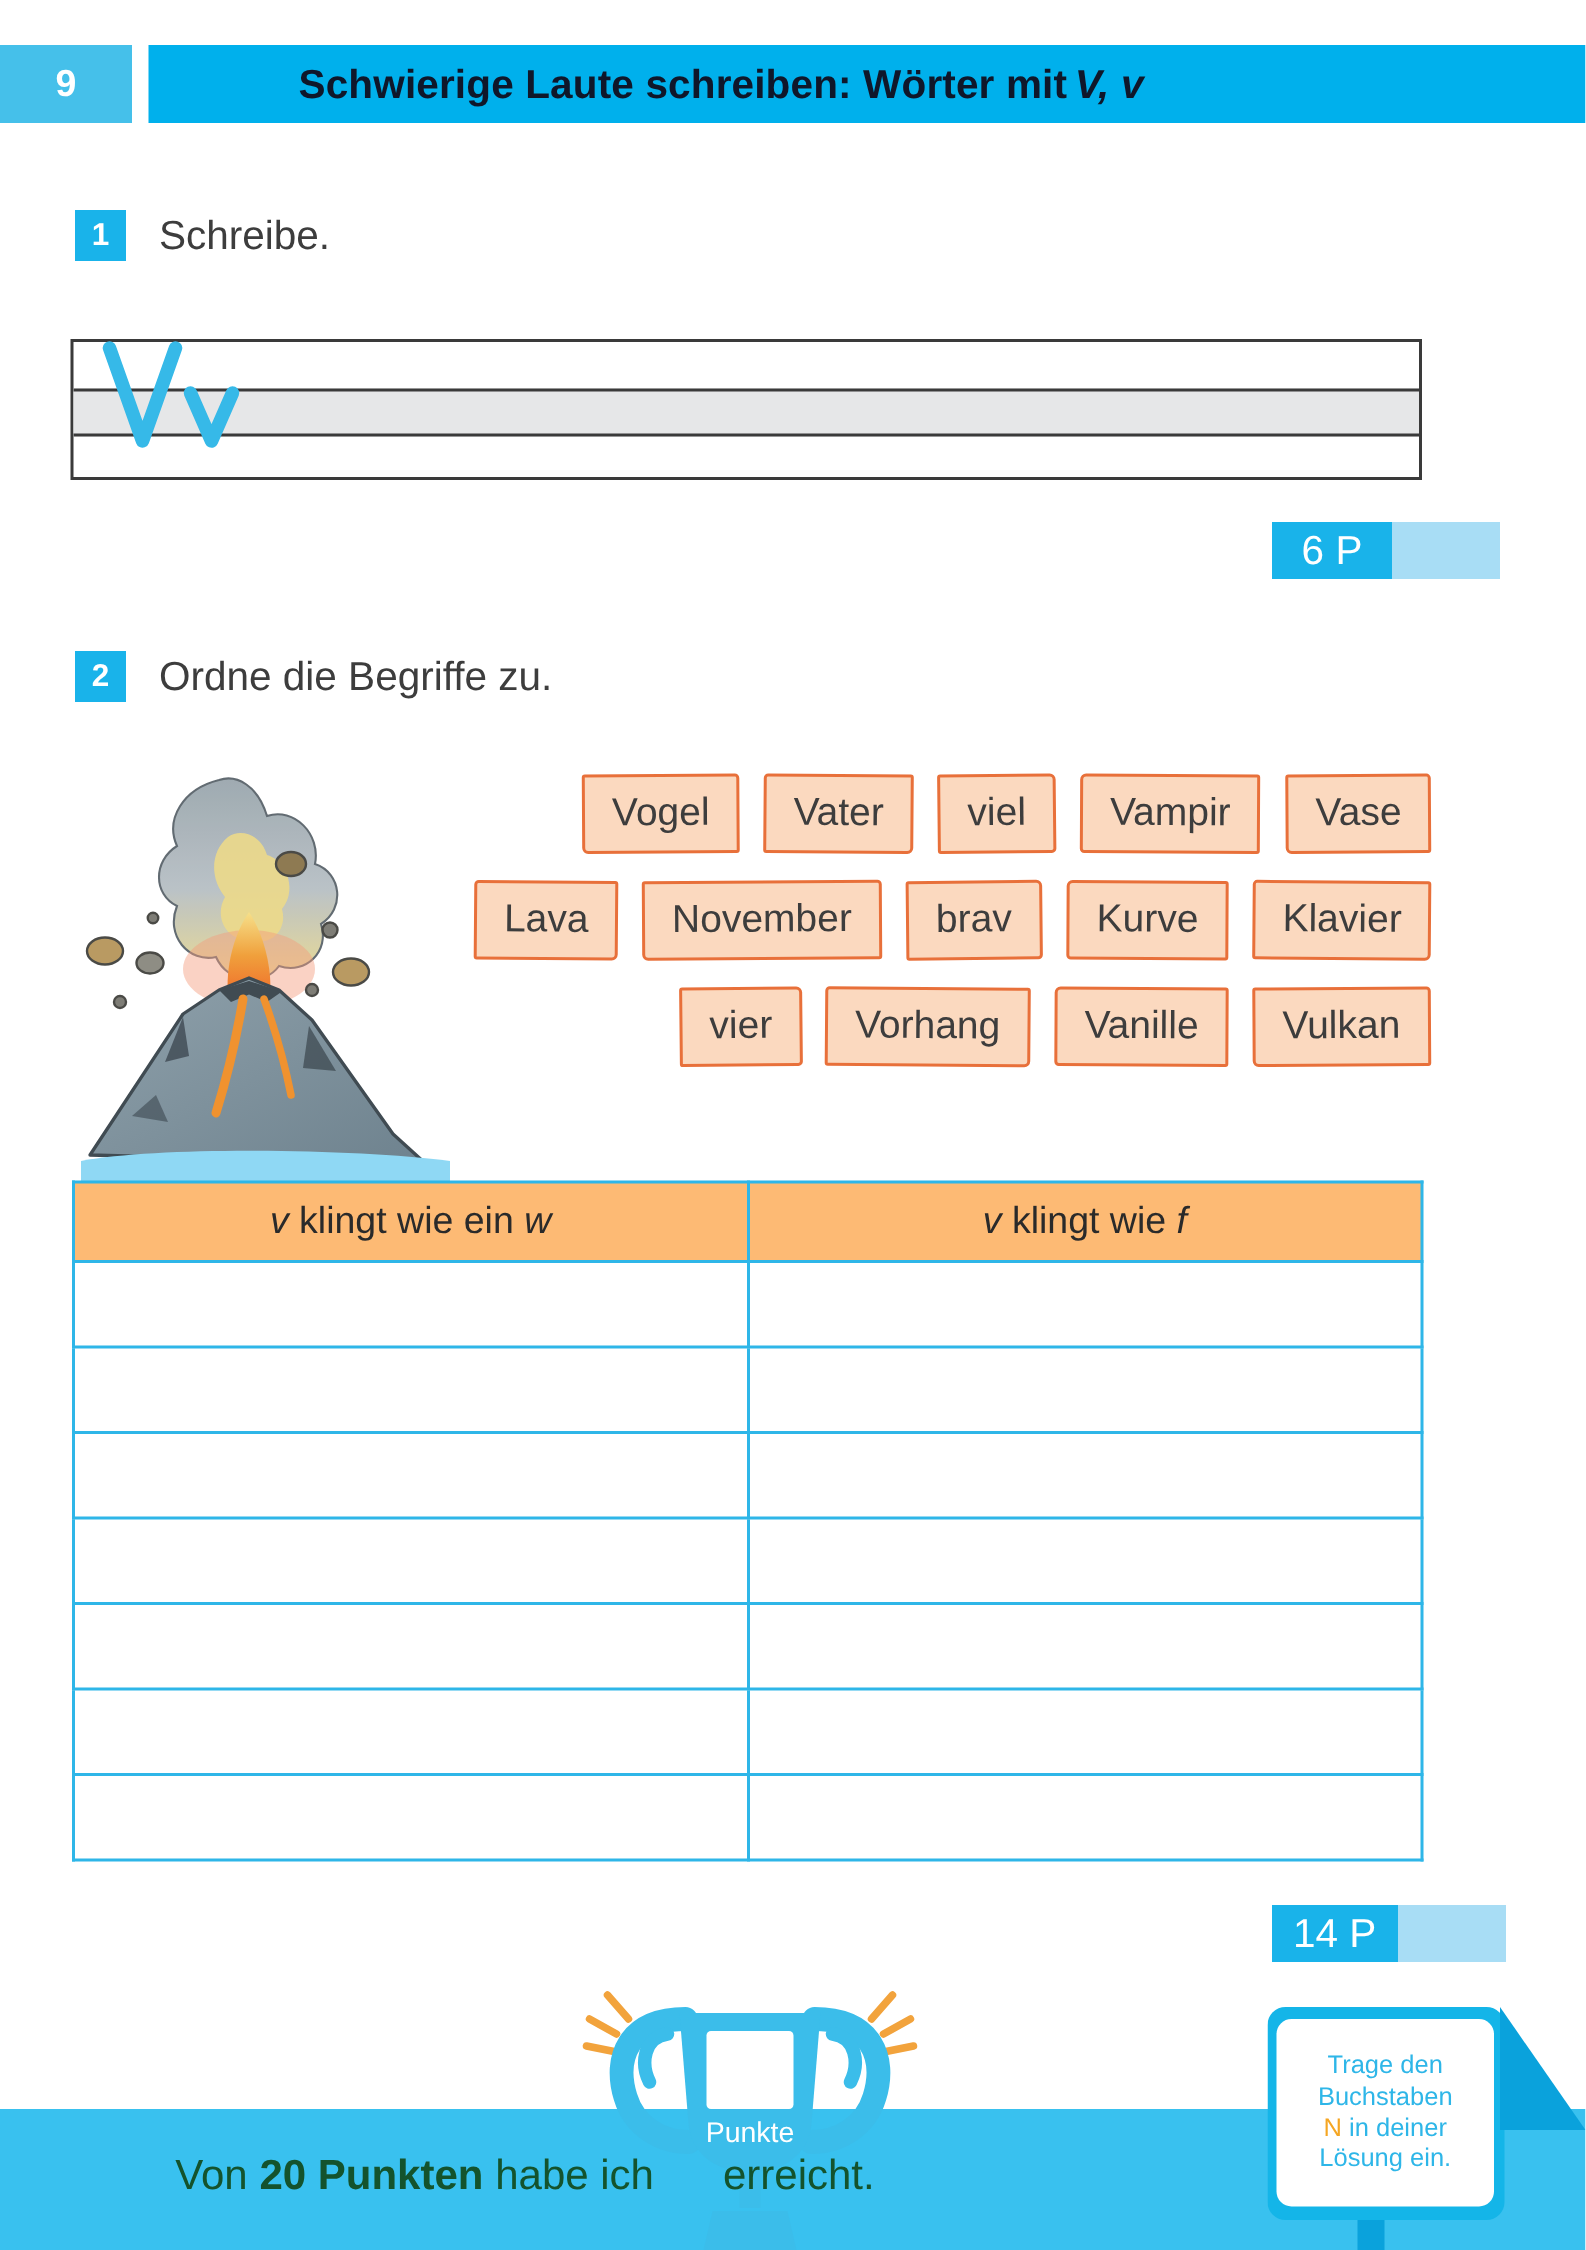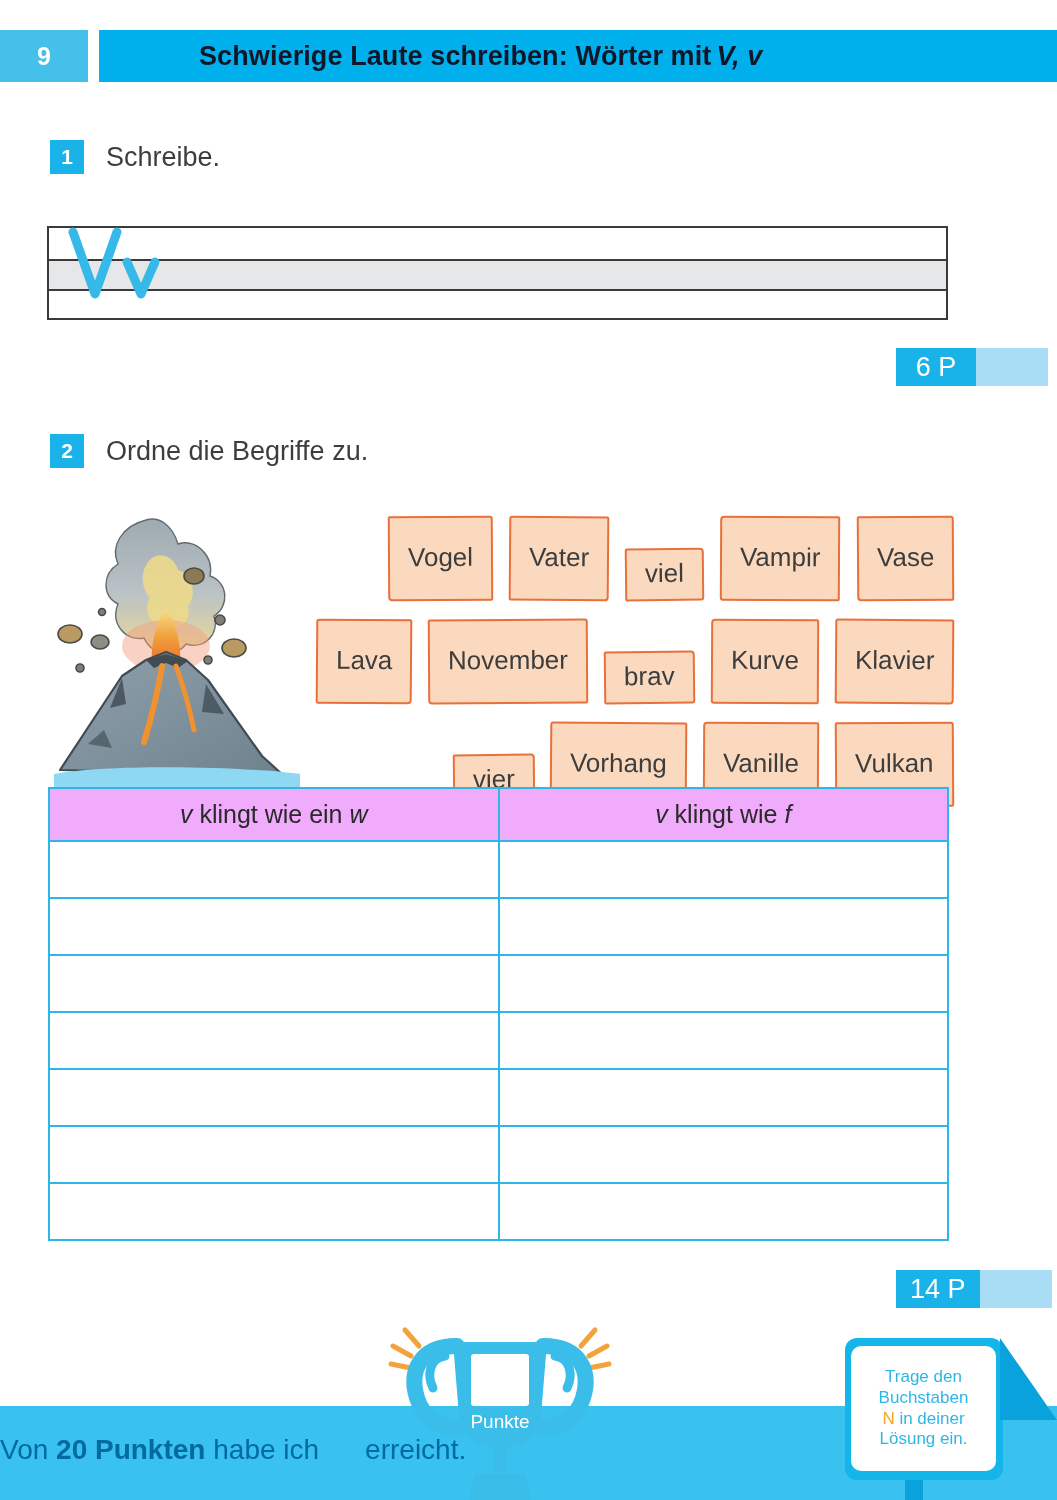--- a/index.html
+++ b/index.html
@@ -102,21 +102,20 @@
   }
   .points .val {
     background: #19b3ea;
     color: #ffffff;
     font-size: 27px;
     display: flex;
     align-items: center;
     justify-content: center;
     padding: 4px 14px;
     min-width: 80px;
-    margin-left: 48px;
   }
   .points .blank {
     background: #a8ddf5;
     width: 72px;
   }
   #points1 { top: 348px; left: 848px; }
   #points2 { top: 1270px; left: 848px; }
 
   
   .volcano {
@@ -139,56 +138,57 @@
     color: #3d3d3d;
     font-size: 26px;
     padding: 8px 18px 10px;
     display: flex;
     align-items: center;
     justify-content: center;
     position: relative;
   }
   .card.s1 { border-radius: 2px 3px 2px 4px; transform: rotate(-0.35deg); }
   .card.s2 { border-radius: 3px 2px 4px 2px; transform: rotate(0.45deg); }
-  .card.s3 { border-radius: 2px 4px 3px 2px; transform: rotate(-0.6deg); margin-top: 32px; }
+  .card.s3 { border-radius: 2px 4px 3px 2px; transform: rotate(-0.6deg); }
   .card.s4 { border-radius: 4px 2px 2px 3px; transform: rotate(0.3deg); }
 
   
   .sort-table {
     position: absolute;
     top: 787px; left: 48px;
     width: 901px;
     border-collapse: collapse;
   }
   .sort-table th, .sort-table td {
     border: 2px solid #2eb6e8;
     width: 50%;
   }
   .sort-table th {
-    background: #f0abfc;
+    background: #fdba74;
     color: #2a2a2a;
     font-size: 25px;
     font-weight: normal;
     height: 53px;
   }
   .sort-table th .it { font-style: italic; }
   .sort-table td { height: 57px; background: #ffffff; }
 
   
   .footer-bar {
     position: absolute;
     left: 0; right: 0;
     top: 1406px; height: 94px;
     background: #39c1ef;
   }
   .footer-text {
     position: absolute;
     top: 1434px; left: 0;
     width: 700px;
-    color: #0369a1;
+    text-align: center;
+    color: #14532d;
     font-size: 28px;
     z-index: 3;
   }
   .footer-text b { font-weight: bold; }
   .footer-text .sp { display: inline-block; width: 46px; }
 
   .trophy {
     position: absolute;
     top: 1312px; left: 383px;
     width: 234px; height: 188px;

